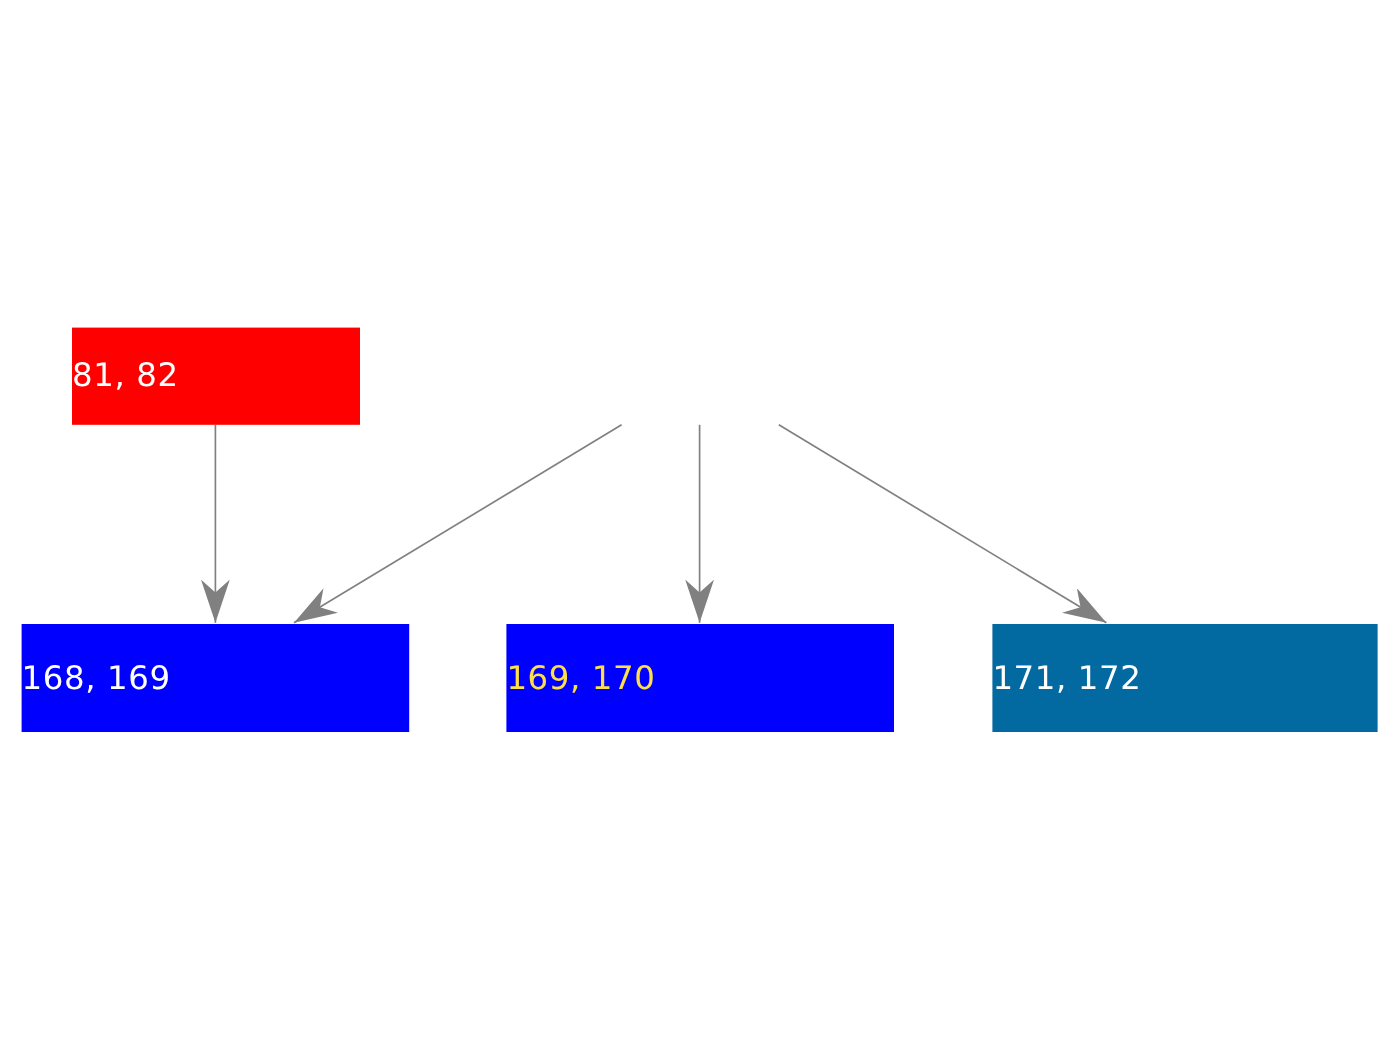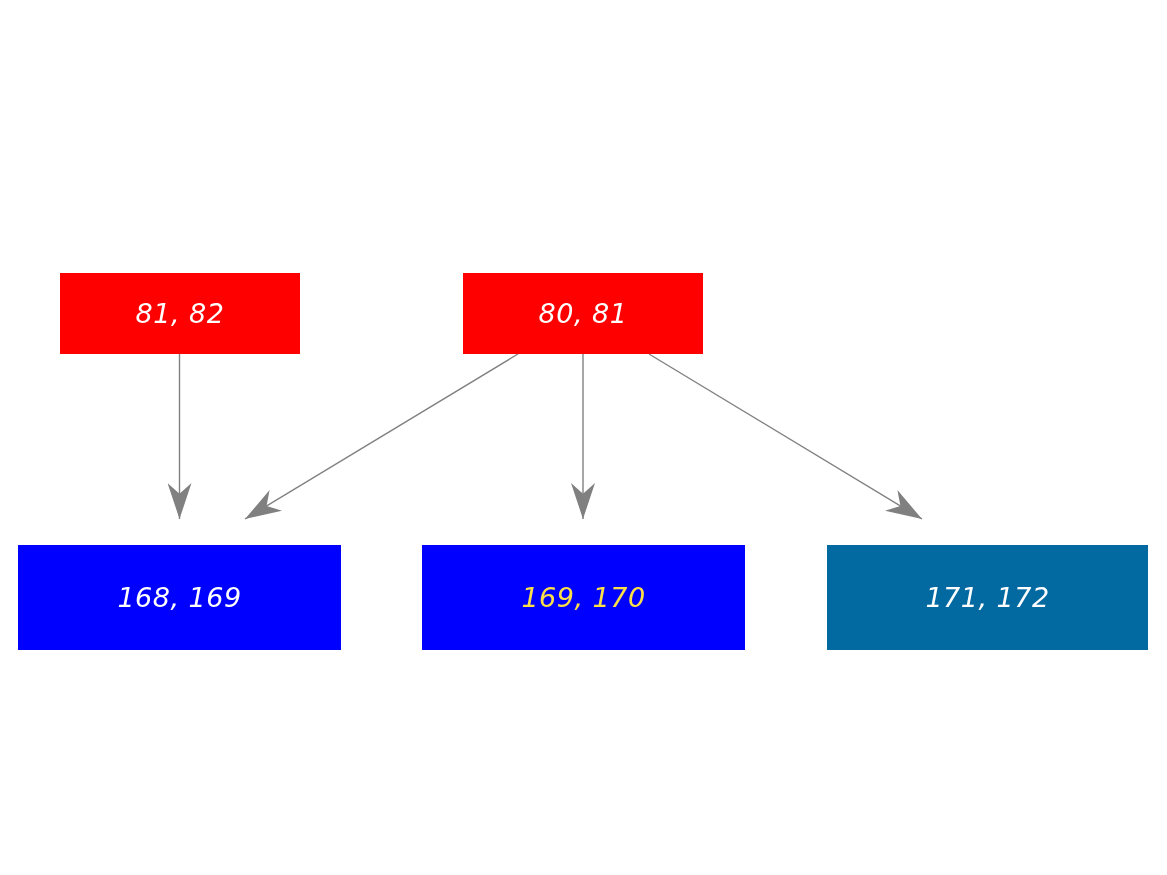--- a/index.html
+++ b/index.html
@@ -24,29 +24,28 @@
     pointer-events: none;
   }
   .edge {
     fill: none;
     stroke-width: 1.4px;
   }
   .node {
     position: absolute;
     display: flex;
     align-items: center;
-    justify-content: center;
+    justify-content: flex-start;
     font-size: 27px;
     letter-spacing: 0.5px;
     white-space: nowrap;
     user-select: none;
-    font-style: italic;
   }
   .node-top    { top: 273px; width: 240px; height: 81px; }
-  .node-bottom { top: 520px; height: 105px; margin-top: 25px; }
+  .node-bottom { top: 520px; height: 90px; }
 </style>
 </head>
 <body>
 
 <div class="canvas" style="background: rgb(255, 255, 255);">
 
   <svg class="edges-layer" width="1167" height="875" viewBox="0 0 1167 875" xmlns="http://www.w3.org/2000/svg">
     <defs>
       <marker id="arrowhead" viewBox="0 0 12 8" refX="12" refY="4" markerWidth="36" markerHeight="24" markerUnits="userSpaceOnUse" orient="auto">
         <path class="arrowhead-path" d="M12,4 L0,0 L3.6,4 L0,8 Z" style="fill: rgb(128, 128, 128);"></path>
@@ -55,23 +54,20 @@
     <line class="edge" x1="179.5" y1="354" x2="179.5" y2="519" marker-end="url(#arrowhead)" style="stroke: rgb(128, 128, 128);"></line>
     <line class="edge" x1="518" y1="354" x2="245" y2="519" marker-end="url(#arrowhead)" style="stroke: rgb(128, 128, 128);"></line>
     <line class="edge" x1="583" y1="354" x2="583" y2="519" marker-end="url(#arrowhead)" style="stroke: rgb(128, 128, 128);"></line>
     <line class="edge" x1="649" y1="354" x2="922" y2="519" marker-end="url(#arrowhead)" style="stroke: rgb(128, 128, 128);"></line>
   </svg>
 
   <div class="node node-top" style="left: 60px; background: rgb(255, 0, 0); color: rgb(255, 255, 255);">
     <span>81, 82</span>
   </div>
 
-  <div class="node node-top" style="left: 463px; background: rgb(255, 0, 0); color: rgb(255, 255, 255);">
-    <span>80, 81</span>
-  </div>
 
   <div class="node node-bottom" style="left: 18px; width: 323px; background: rgb(0, 0, 255); color: rgb(255, 255, 255);">
     <span>168, 169</span>
   </div>
 
   <div class="node node-bottom" style="left: 422px; width: 323px; background: rgb(0, 0, 255); color: #fde047;">
     <span>169, 170</span>
   </div>
 
   <div class="node node-bottom" style="left: 827px; width: 321px; background: #0369a1; color: rgb(255, 255, 255);">

